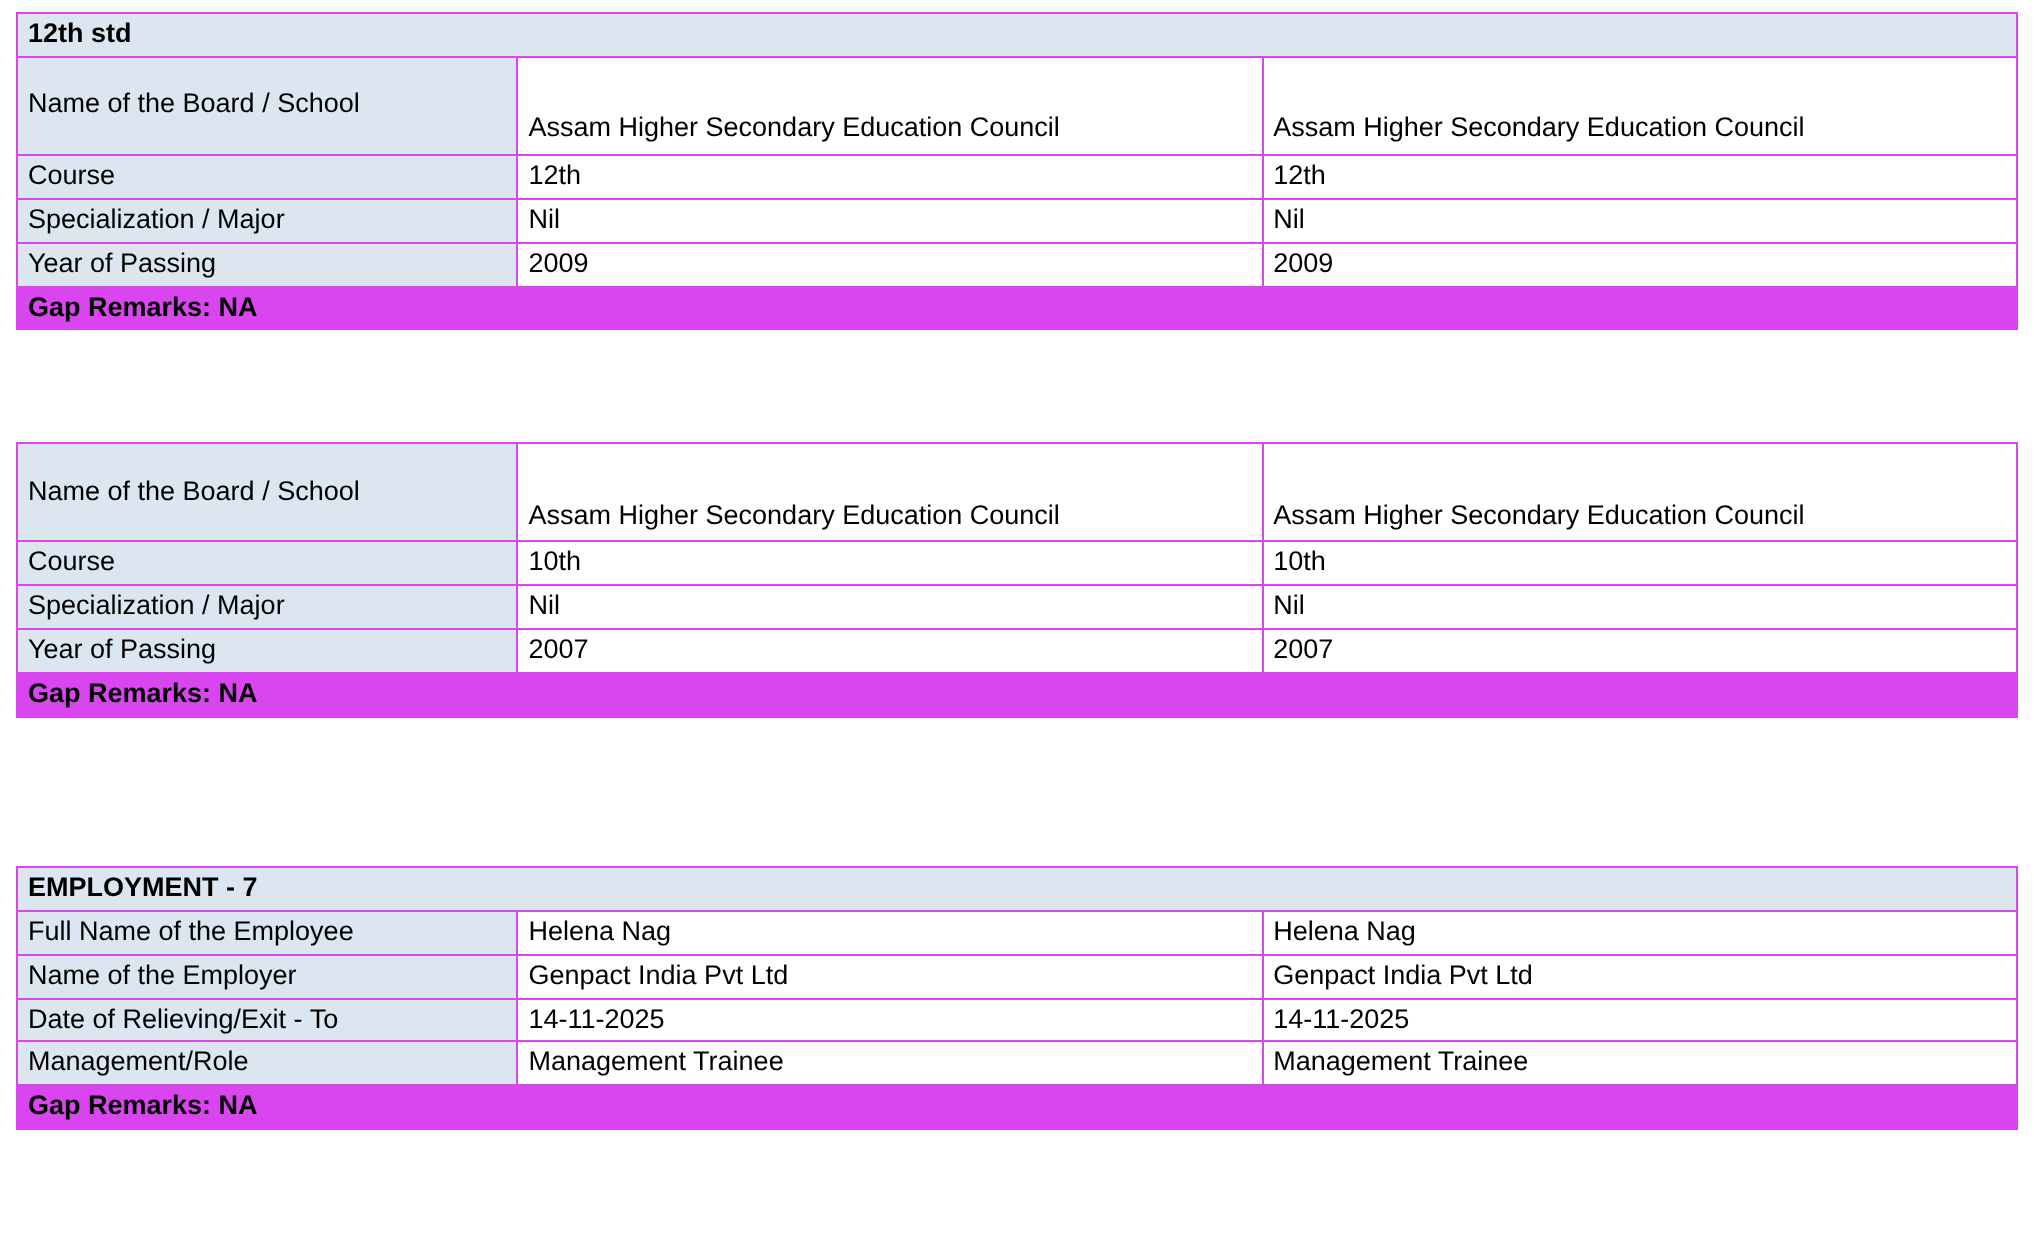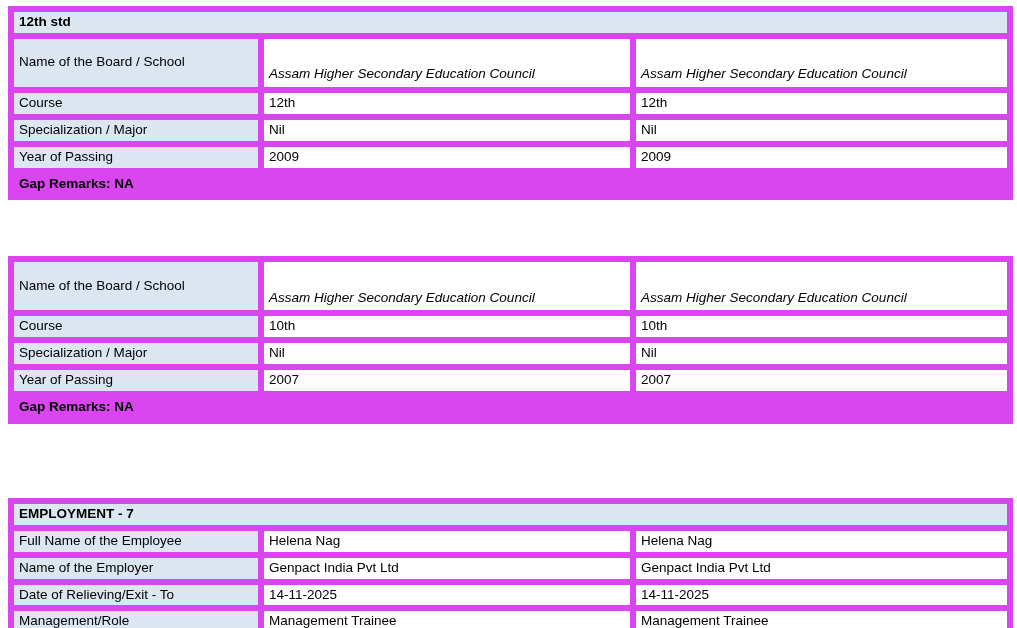--- a/index.html
+++ b/index.html
@@ -22,21 +22,21 @@
     box-sizing: border-box;
     padding: 6px 8px 0 8px;
   }
   table.block {
     border-collapse: collapse;
     table-layout: fixed;
     width: 1001px;
     margin: 0;
   }
   table.block td {
-    border: 6px solid #d946ef;
+    border: 1px solid #d946ef;
     padding: 2px 5px;
     vertical-align: middle;
     line-height: 1.25;
     word-wrap: break-word;
   }
   td.header-cell {
     background: #dce6f1;
     font-weight: bold;
     border: 1px solid #808080;
   }
@@ -48,21 +48,21 @@
     background: #ffffff;
   }
   td.gap-cell {
     background: #d946ef;
     font-weight: bold;
     border: 1px solid #808080;
   }
   .spacer-1 { height: 56px; }
   .spacer-2 { height: 74px; }
   .tall-row td { height: 42px; }
-  .tall-row td.value-cell { vertical-align: bottom; padding-bottom: 4px; font-style: italic; }
+  .tall-row td.value-cell { vertical-align: bottom; padding-bottom: 4px; }
   .tall-row td.label-cell { vertical-align: middle; margin-top: 37px; }
   col.c1 { width: 250px; }
   col.c2 { width: 372px; }
   col.c3 { width: 377px; }
 </style>
 </head>
 <body>
 
 <div class="page">
 

